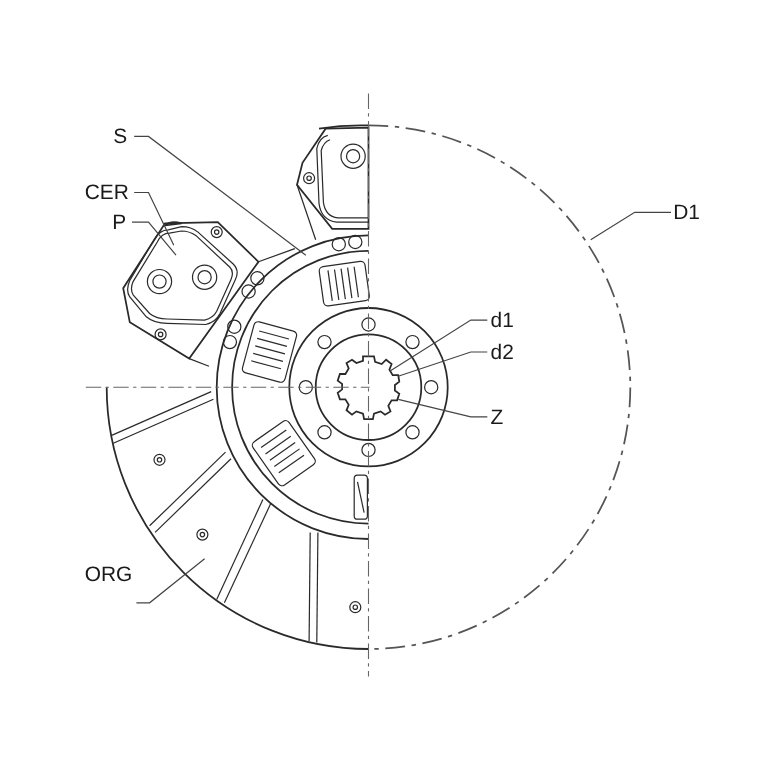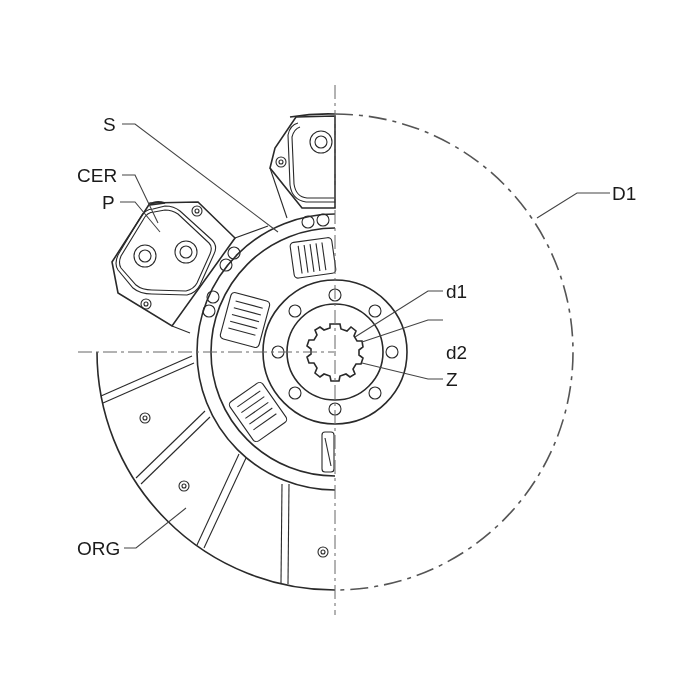--- a/index.html
+++ b/index.html
@@ -161,16 +161,16 @@
       <polyline class="lead" points="443,379 428,379 362,363"></polyline>
       <polyline class="lead" points="124,548 136,548 186,508"></polyline>
     </g>
   </svg>
 
   <span class="lbl" style="left:103px; top:115px;">S</span>
   <span class="lbl" style="left:77px;  top:166px;">CER</span>
   <span class="lbl" style="left:102px; top:193px;">P</span>
   <span class="lbl" style="left:612px; top:184px;">D1</span>
   <span class="lbl" style="left:446px; top:282px;">d1</span>
-  <span class="lbl" style="left:446px; top:311px;margin-top:32px;">d2</span>
+  <span class="lbl" style="left:446px; top:311px;">d2</span>
   <span class="lbl" style="left:446px; top:370px;">Z</span>
-  <span class="lbl" style="left:77px;  top:539px;">ORG</span>
+  <span class="lbl" style="left:77px;  top:513px;">ORG</span>
 </div>
 
 </body></html>

